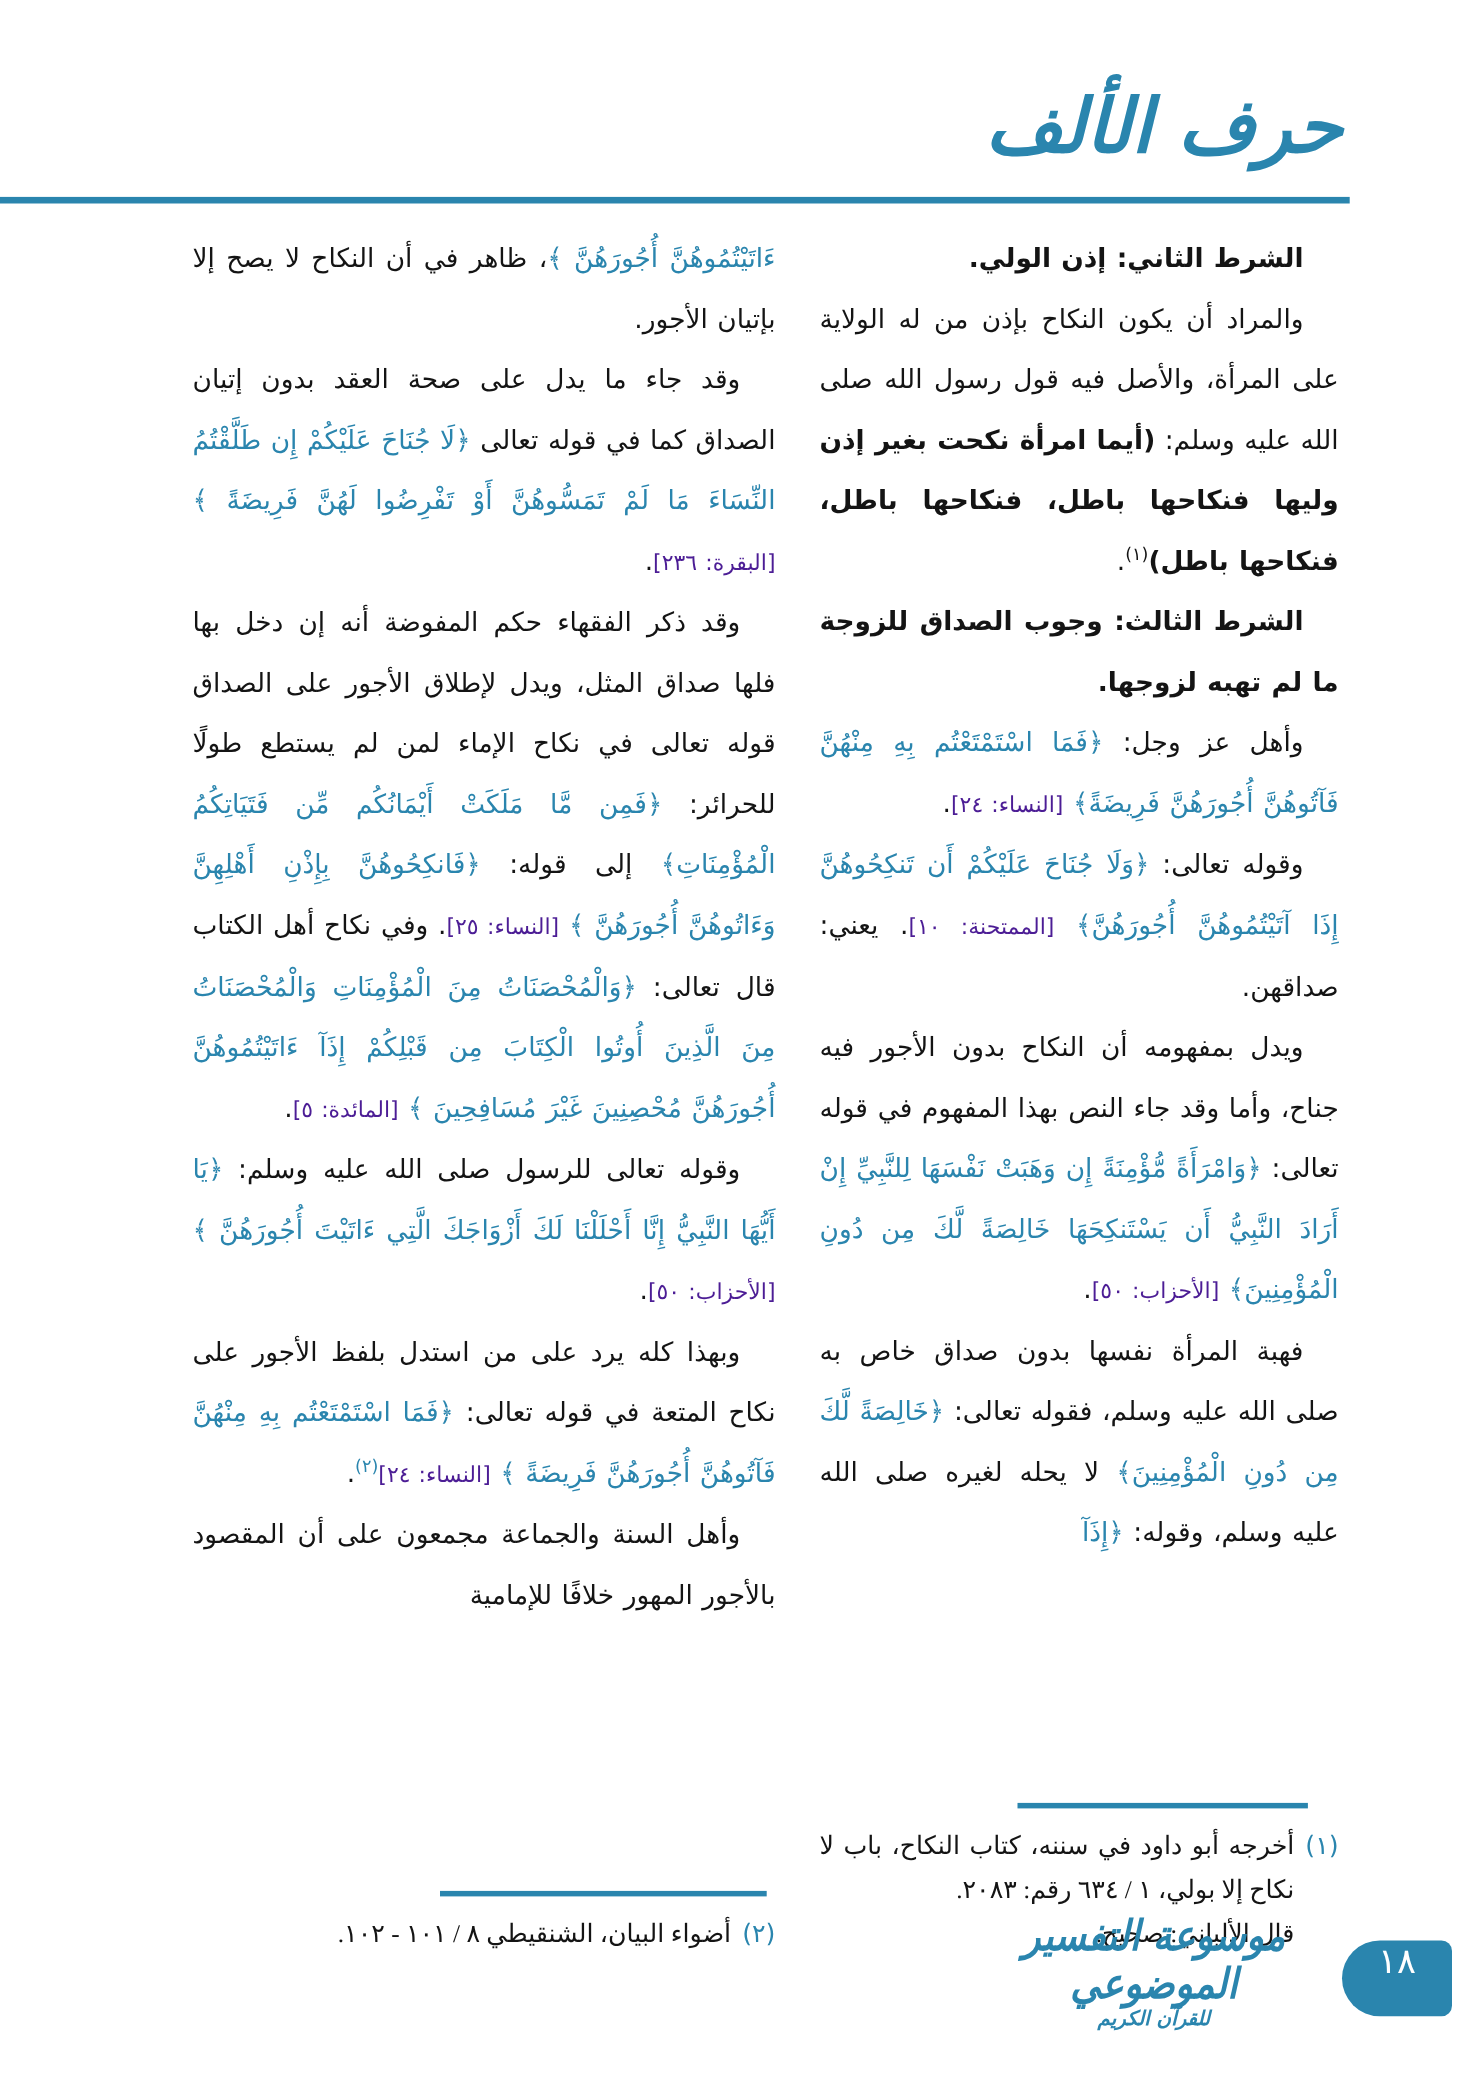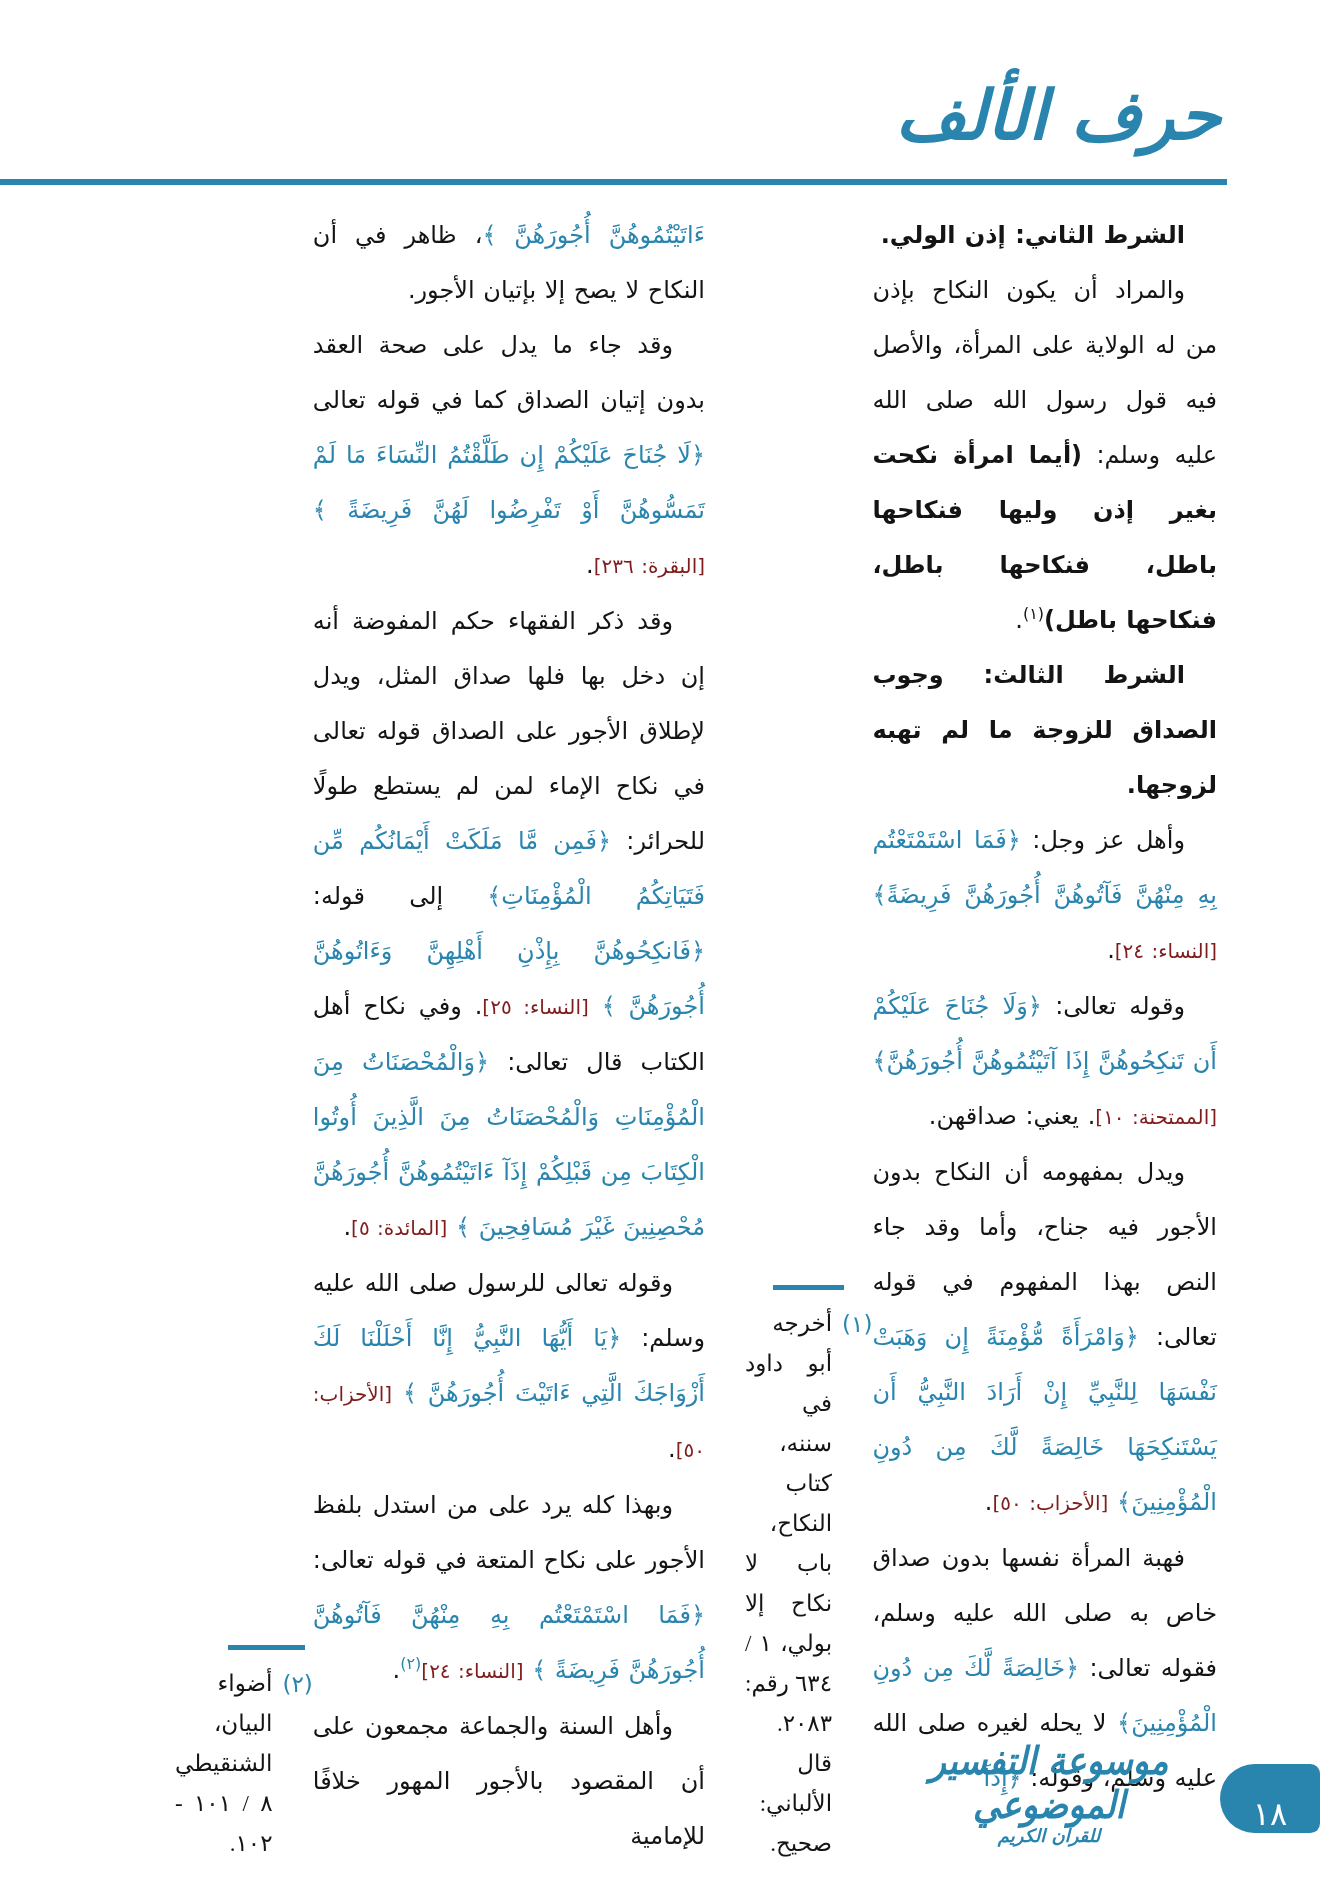--- a/index.html
+++ b/index.html
@@ -25,36 +25,36 @@
     width:1227px;height:6px;
     background:var(--accent,#2a85ae);
   }
   
   .content{
     position:absolute;top:208px;right:122px;
     width:1042px;
     display:flex;gap:40px;
     align-items:stretch;
   }
-  .col{display:flex;flex-direction:row;min-height:1570px;}
+  .col{display:flex;flex-direction:column;min-height:1570px;}
   .col-right{width:472px;}
   .col-left{width:530px;}
   .para{
     margin:0;
     font-size:24px;
     line-height:55px;
     text-align:justify;
     text-indent:32px;
     word-spacing:1px;
   }
   .para.no-indent{text-indent:0;}
   .run-h{font-weight:bold;}
   .run-hd{font-weight:bold;}
   .run-q{color:var(--accent,#2a85ae);}
-  .run-r{font-size:20px;color:#7f1d1d;}
+  .run-r{font-size:20px;color:#4c1d95;}
   .run-sup{vertical-align:super;font-size:16px;line-height:0;}
   .run-supq{vertical-align:super;font-size:16px;line-height:0;color:var(--accent,#2a85ae);}
   
   .footnote-block{margin-top:auto;padding-top:8px;}
   .fn-rule{
     height:5px;width:56%;
     background:var(--accent,#2a85ae);
     margin-left:auto;margin-right:28px;margin-bottom:14px;
   }
   .col-left .fn-rule{margin-right:8px;}
@@ -71,21 +71,21 @@
     font-size:34px;font-weight:bold;font-style:italic;
     line-height:1.15;letter-spacing:-1px;
     transform:scaleY(1.12);
   }
   .logo-sub{font-size:18px;font-weight:bold;font-style:italic;margin-top:3px;}
   .page-badge{
     position:absolute;bottom:57px;right:19px;
     width:100px;height:69px;
     background:var(--accent,#2a85ae);
     border-radius:36px 10px 10px 36px;
-    display:flex;align-items:flex-end;justify-content:center;
+    display:flex;align-items:flex-start;justify-content:center;
     color:#ffffff;font-size:32px;
   }
 </style>
 </head>
 <body>
 
 <div class="page">
 
   <div class="header-title">حرف الألف</div>
   <div class="header-rule"></div>

